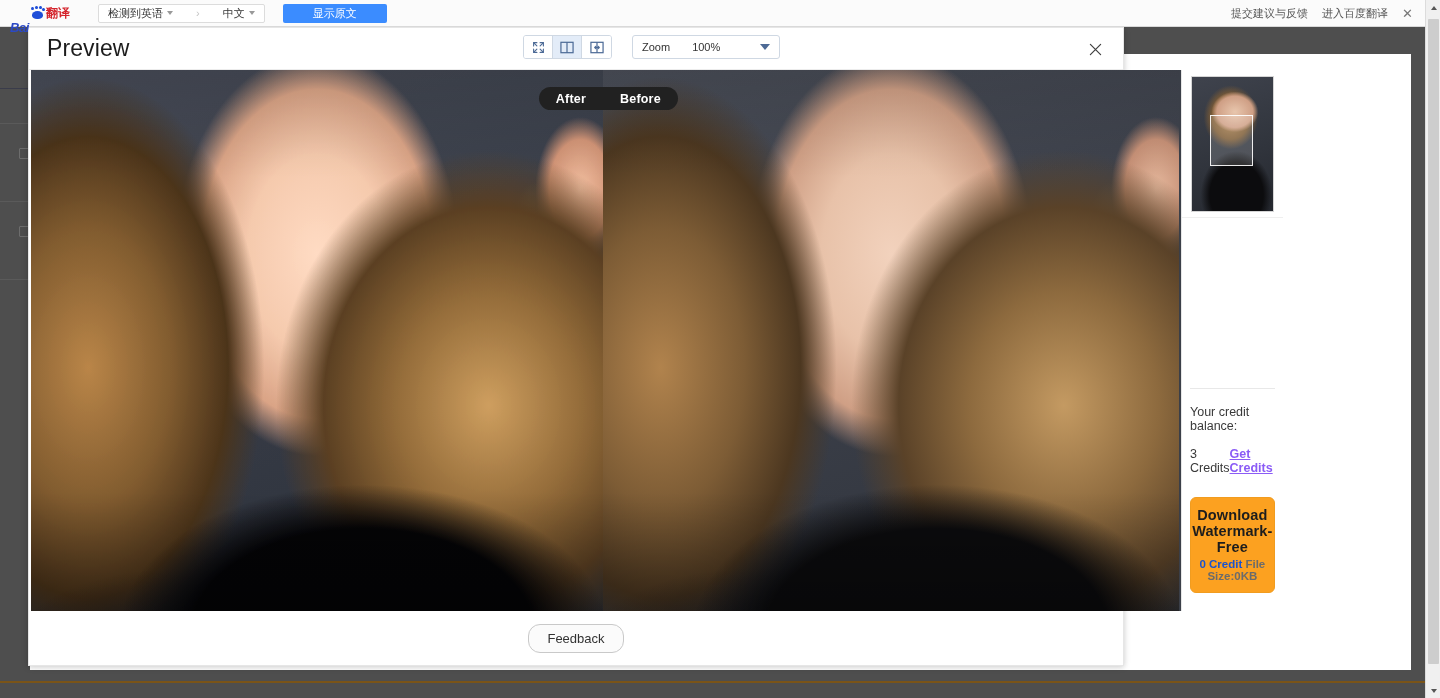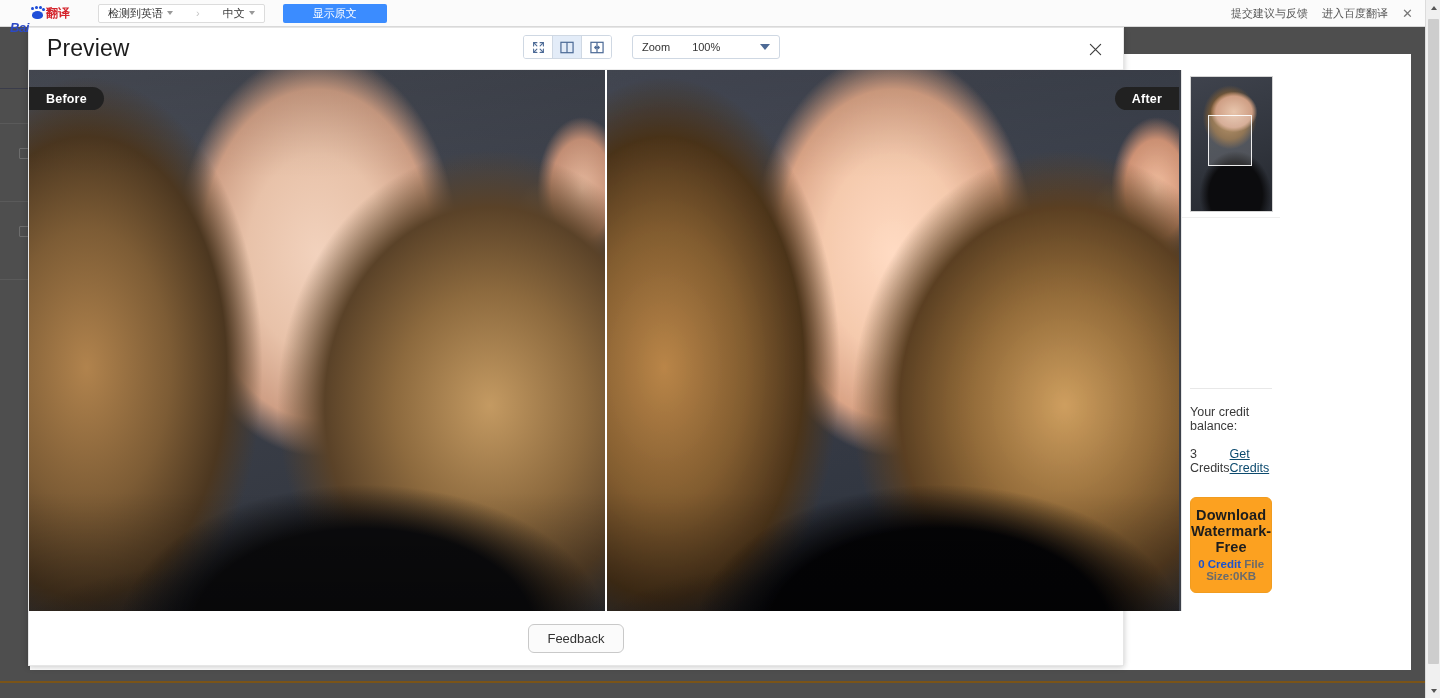--- a/index.html
+++ b/index.html
@@ -362,21 +362,21 @@
     margin: 0 8px 0 8px;
   }
   .credit-block { padding: 16px 10px 0 8px; }
   .credit-title { font-size: 12.5px; color: #3a3a3a; }
   .credit-row {
     margin-top: 14px;
     display: flex; align-items: center; justify-content: space-between;
   }
   .credit-amount { font-size: 12.5px; color: #3a3a3a; }
   .get-credits {
-    font-size: 12.5px; color: #0c4a6e; font-weight: normal;
+    font-size: 12.5px; color: #8b5cf6; font-weight: bold;
     text-decoration: underline; cursor: pointer;
   }
 
   .dl-wrap { padding: 22px 8px 18px 8px; }
   .dl-btn {
     width: 100%;
     background: #fca120;
     border: 1px solid #f19c1f;
     border-radius: 6px;
     padding: 9px 0 10px 0;
@@ -394,21 +394,21 @@
   
   .modal-foot {
     flex: 0 0 54px;
     display: flex; align-items: center; justify-content: center;
     background: #fff;
     border-top: 1px solid #fff;
   }
   .feedback-btn {
     border: 1px solid #c9c9c9;
     background: #fbfbfb;
-    border-radius: 6px;
+    border-radius: 12px;
     font-size: 13px;
     color: #333;
     padding: 6px 18px;
     cursor: pointer;
     font-family: "Liberation Sans", sans-serif;
   }
 
   svg { display: block; }
 </style>
 </head>
@@ -511,29 +511,29 @@
           <svg width="13" height="13" viewBox="0 0 14 14">
             <path d="M1.5 1.5L12.5 12.5M12.5 1.5L1.5 12.5" stroke="#404040" stroke-width="1.3" stroke-linecap="round"></path>
           </svg>
         </span>
       </div>
     </div>
 
     <div class="modal-body">
 
       <div class="compare">
+        <div class="pane right">
+          <div class="portrait after"></div>
+          <div class="pane-shade"></div>
+          <div class="tag after">After</div>
+        </div>
         <div class="pane left">
           <div class="portrait"></div>
           <div class="pane-shade"></div>
           <div class="tag before">Before</div>
-        </div>
-        <div class="pane right">
-          <div class="portrait after"></div>
-          <div class="pane-shade"></div>
-          <div class="tag after">After</div>
         </div>
       </div>
 
       <div class="sidebar">
 
         <div class="thumb-wrap">
           <div class="thumb">
             <div class="thumb-view"></div>
           </div>
         </div>

